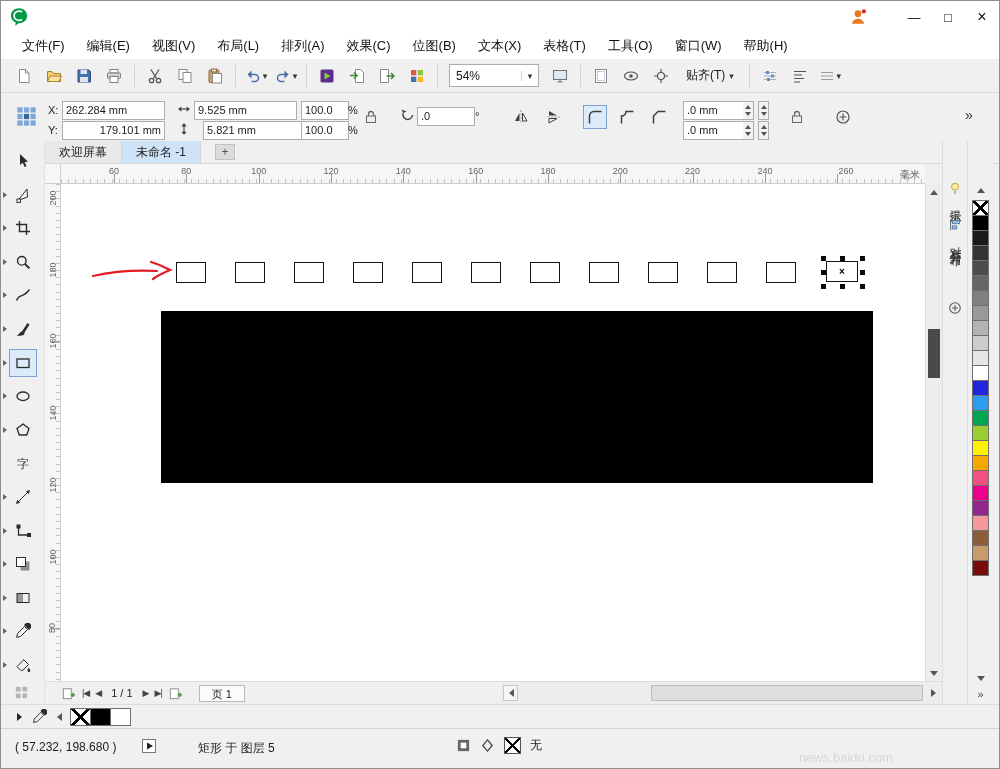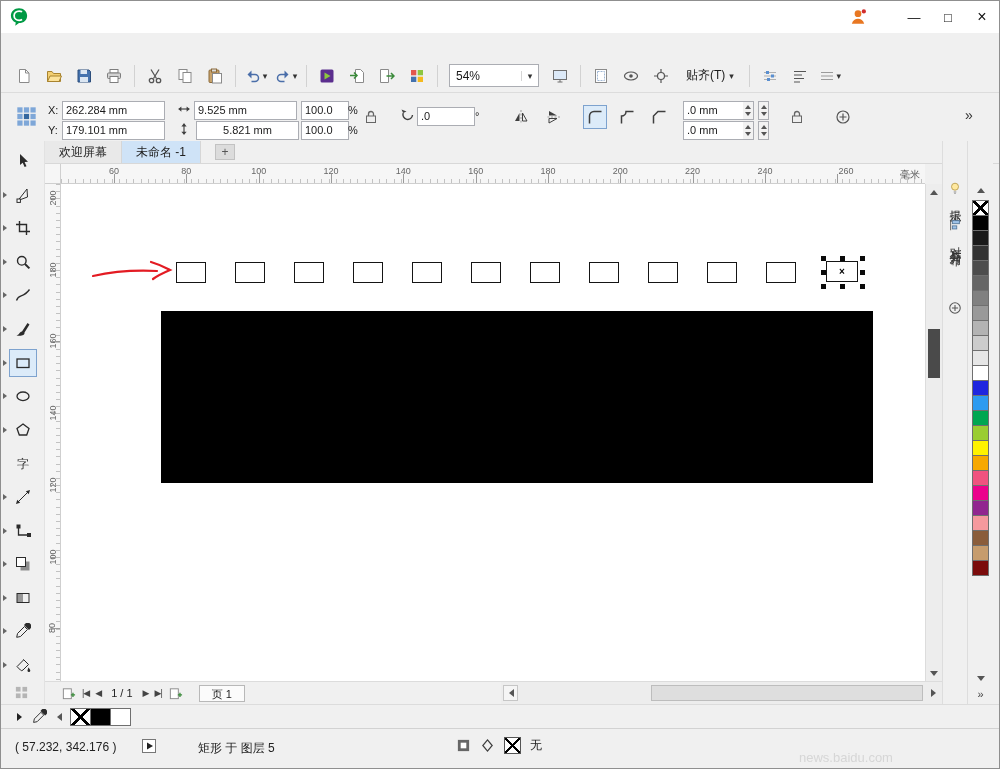--- a/index.html
+++ b/index.html
@@ -151,20 +151,34 @@
           <circle cx="8" cy="5" r="3" fill="#e87722"></circle>
           <path d="M2.5 14c.8-3.2 3-4.5 5.5-4.5s4.7 1.3 5.5 4.5z" fill="#e87722"></path>
           <circle cx="13.2" cy="3" r="1.9" fill="#d22d2d"></circle>
         </svg>
       </span>
     <span class="wbtn">—</span>
     <span class="wbtn">□</span>
     <span class="wbtn close">×</span>
   </div>
 
+  <div class="menubar" id="menubar">
+      <span class="menu-item">文件(F)</span>
+      <span class="menu-item">编辑(E)</span>
+      <span class="menu-item">视图(V)</span>
+      <span class="menu-item">布局(L)</span>
+      <span class="menu-item">排列(A)</span>
+      <span class="menu-item">效果(C)</span>
+      <span class="menu-item">位图(B)</span>
+      <span class="menu-item">文本(X)</span>
+      <span class="menu-item">表格(T)</span>
+      <span class="menu-item">工具(O)</span>
+      <span class="menu-item">窗口(W)</span>
+      <span class="menu-item">帮助(H)</span>
+    </div>
 
   <div class="toolbar" id="toolbar">
       <span class="tb-btn">
         <span class="icon">
           <svg width="16" height="16" viewBox="0 0 16 16">
             <path d="M3.5 1.5h6l3.5 3.5v9.5H3.5z" fill="#fff" stroke="#8a8a8a"></path>
             <path d="M9.5 1.5V5H13" fill="none" stroke="#8a8a8a"></path>
           </svg>
         </span>
       </span>
@@ -357,38 +371,38 @@
             <rect x="11" y="6" width="4" height="4"></rect>
             <rect x="1" y="11" width="4" height="4"></rect>
             <rect x="6" y="11" width="4" height="4"></rect>
             <rect x="11" y="11" width="4" height="4"></rect>
           </g>
         </svg>
       </span>
     <span class="pb-label" style="left:47px;top:11px;">X:</span>
     <div class="pb-input" style="left:61px;top:8px;width:95px;">262.284 mm</div>
     <span class="pb-label" style="left:47px;top:31px;">Y:</span>
-    <div class="pb-input" style="left:61px;top:28px;width:95px;">179.101 mm</div>
+    <div class="pb-input" style="left:61px;top:28px;width:95px;text-align:right;">179.101 mm</div>
 
     <span class="icon" style="left:176px;top:9px;">
         <svg width="14" height="14" viewBox="0 0 16 16">
           <path d="M2 8h12" stroke="#3f3f3f" stroke-width="1.3" fill="none"></path>
           <path d="M5 5L1.5 8 5 11z" fill="#3f3f3f"></path>
           <path d="M11 5l3.5 3-3.5 3z" fill="#3f3f3f"></path>
         </svg>
       </span>
     <div class="pb-input" style="left:193px;top:8px;width:95px;">9.525 mm</div>
     <span class="icon" style="left:176px;top:29px;">
         <svg width="14" height="14" viewBox="0 0 16 16">
           <path d="M8 2v12" stroke="#3f3f3f" stroke-width="1.3" fill="none"></path>
           <path d="M5 5l3-3.5L11 5z" fill="#3f3f3f"></path>
           <path d="M5 11l3 3.5 3-3.5z" fill="#3f3f3f"></path>
         </svg>
       </span>
-    <div class="pb-input" style="left:195px;top:28px;width:95px;text-align:center;">5.821 mm</div>
+    <div class="pb-input" style="left:202px;top:28px;width:95px;">5.821 mm</div>
 
     <div class="pb-input" style="left:300px;top:8px;width:40px;">100.0</div>
     <span class="pb-label" style="left:347px;top:11px;">%</span>
     <div class="pb-input" style="left:300px;top:28px;width:40px;">100.0</div>
     <span class="pb-label" style="left:347px;top:31px;">%</span>
 
     <div class="pb-btn" style="left:358px;top:12px;">
         <span class="icon">
           <svg width="16" height="16" viewBox="0 0 16 16">
             <rect x="3.5" y="7" width="9" height="6.5" fill="#eee" stroke="#666"></rect>
@@ -854,21 +868,21 @@
       </span>
     <span class="tri-left"></span>
     <div id="docpal-swatches">
         <div class="dswatch nocolor"></div>
         <div class="dswatch" style="background: rgb(0, 0, 0);"></div>
         <div class="dswatch" style="background: rgb(255, 255, 255);"></div>
       </div>
   </div>
 
   <div class="statusbar">
-    <span class="sb-coords">( 57.232, 342.176 )</span>
+    <span class="sb-coords">( 57.232, 198.680 )</span>
     <span class="icon sb-play">
         <svg width="16" height="16" viewBox="0 0 16 16">
           <rect x="1.5" y="1.5" width="13" height="13" fill="#fff" stroke="#777"></rect>
           <path d="M6 4.5l6 3.5-6 3.5z" fill="#222"></path>
         </svg>
       </span>
     <span class="sb-objinfo">矩形 于 图层 5</span>
     <span class="watermark">news.baidu.com</span>
     <div class="sb-center">
       <span class="icon">

